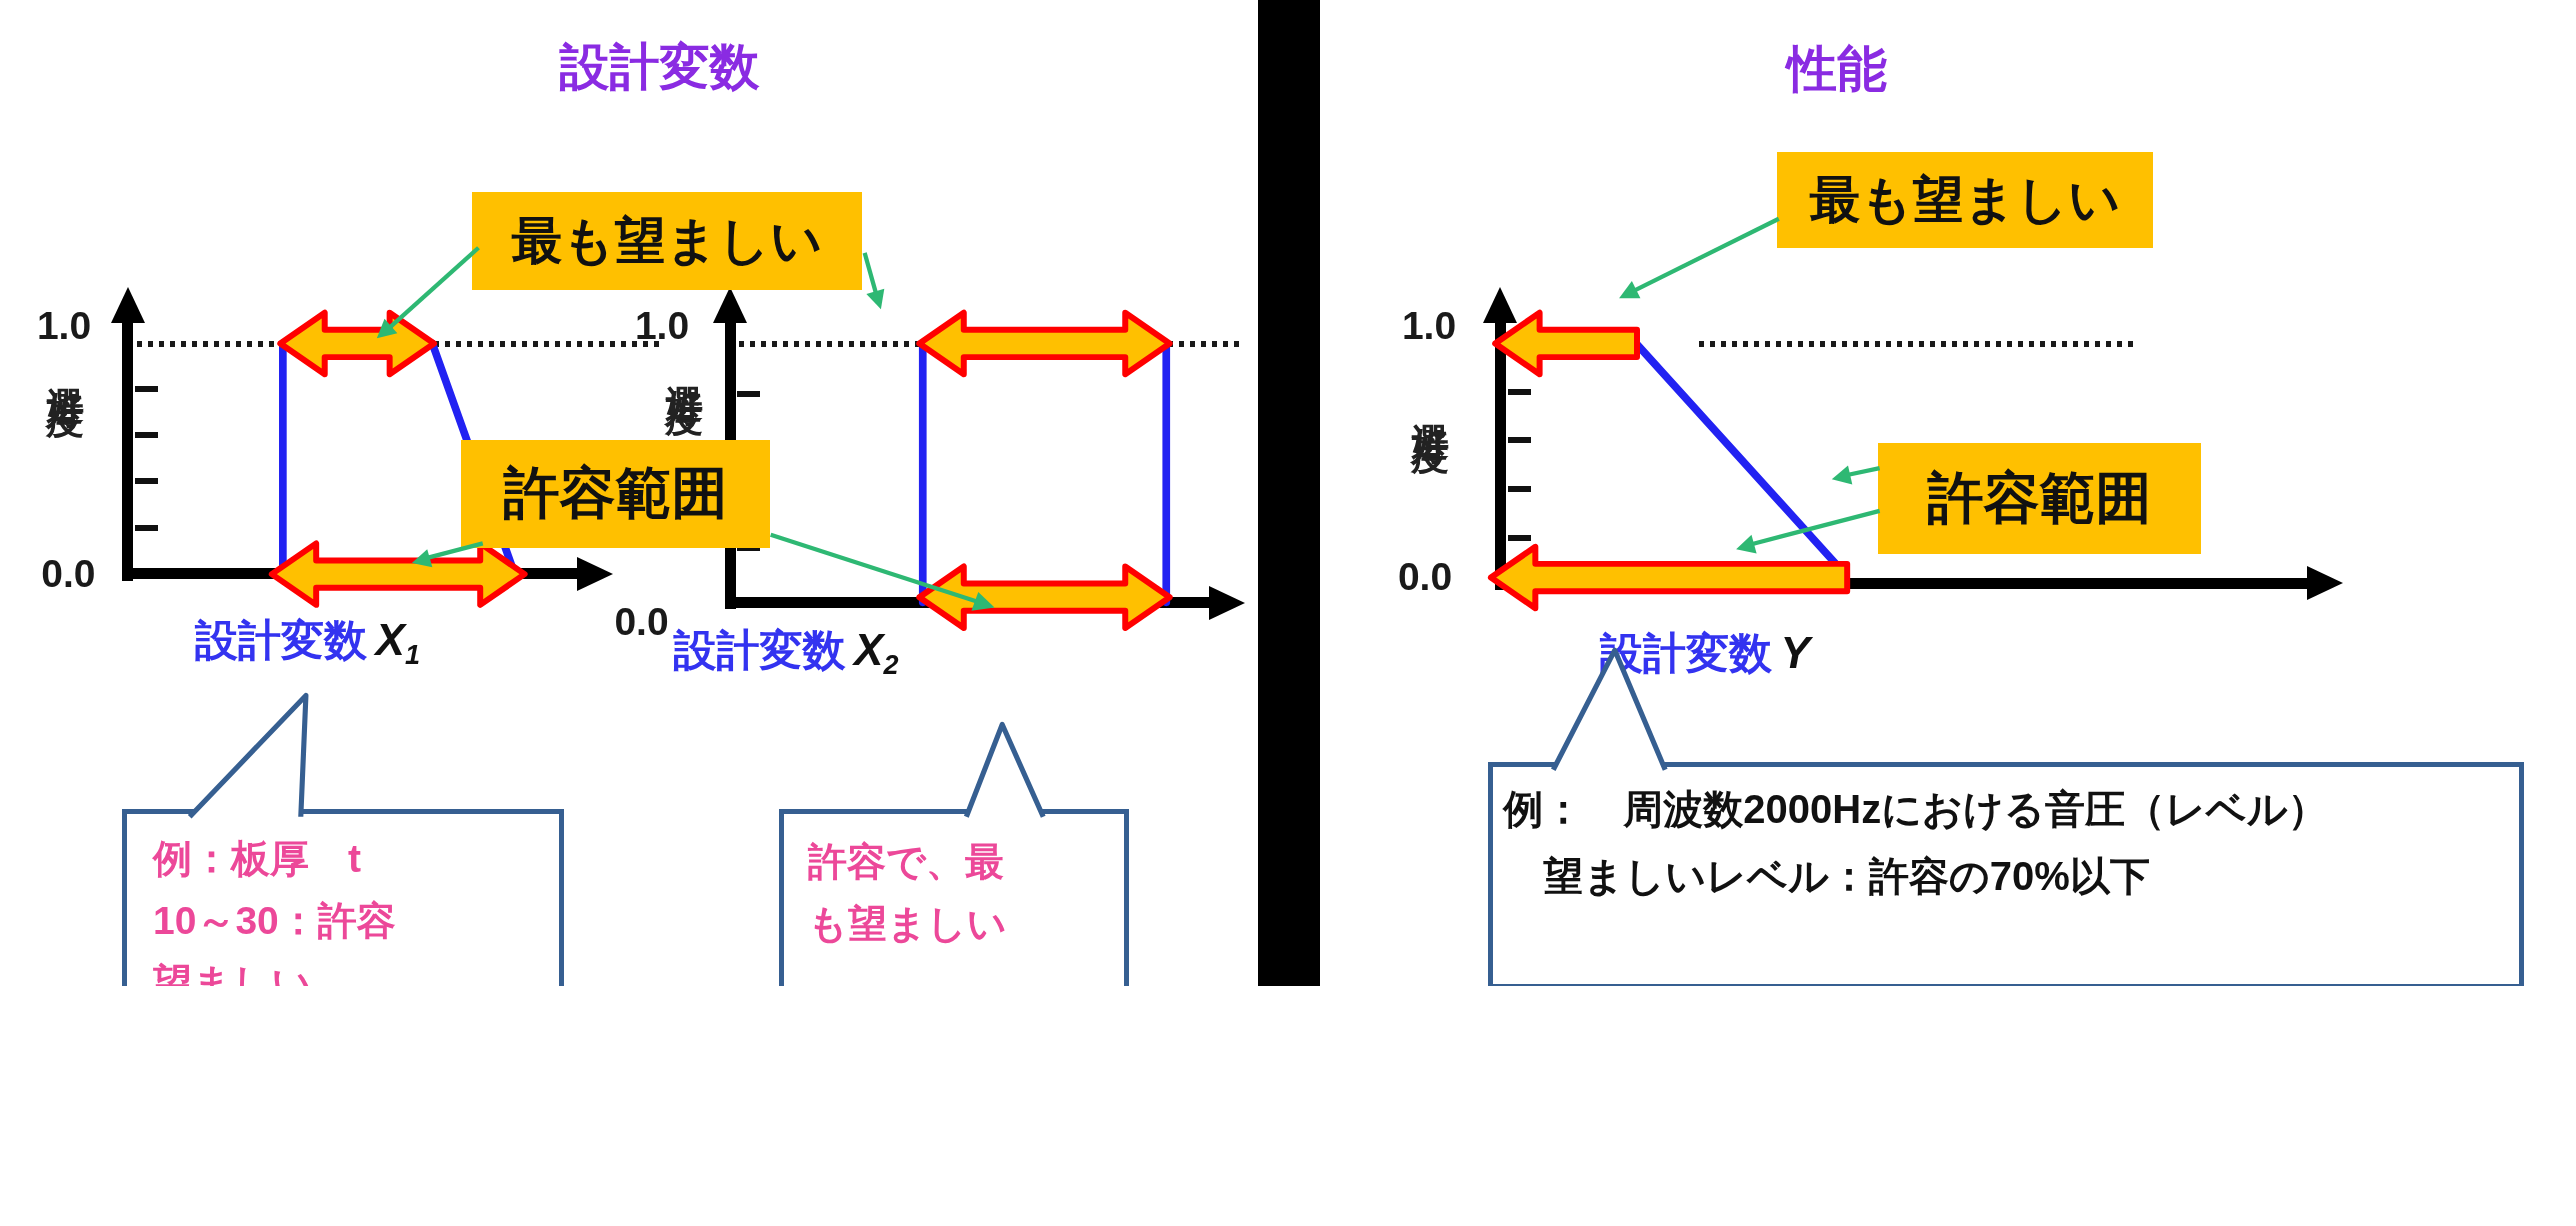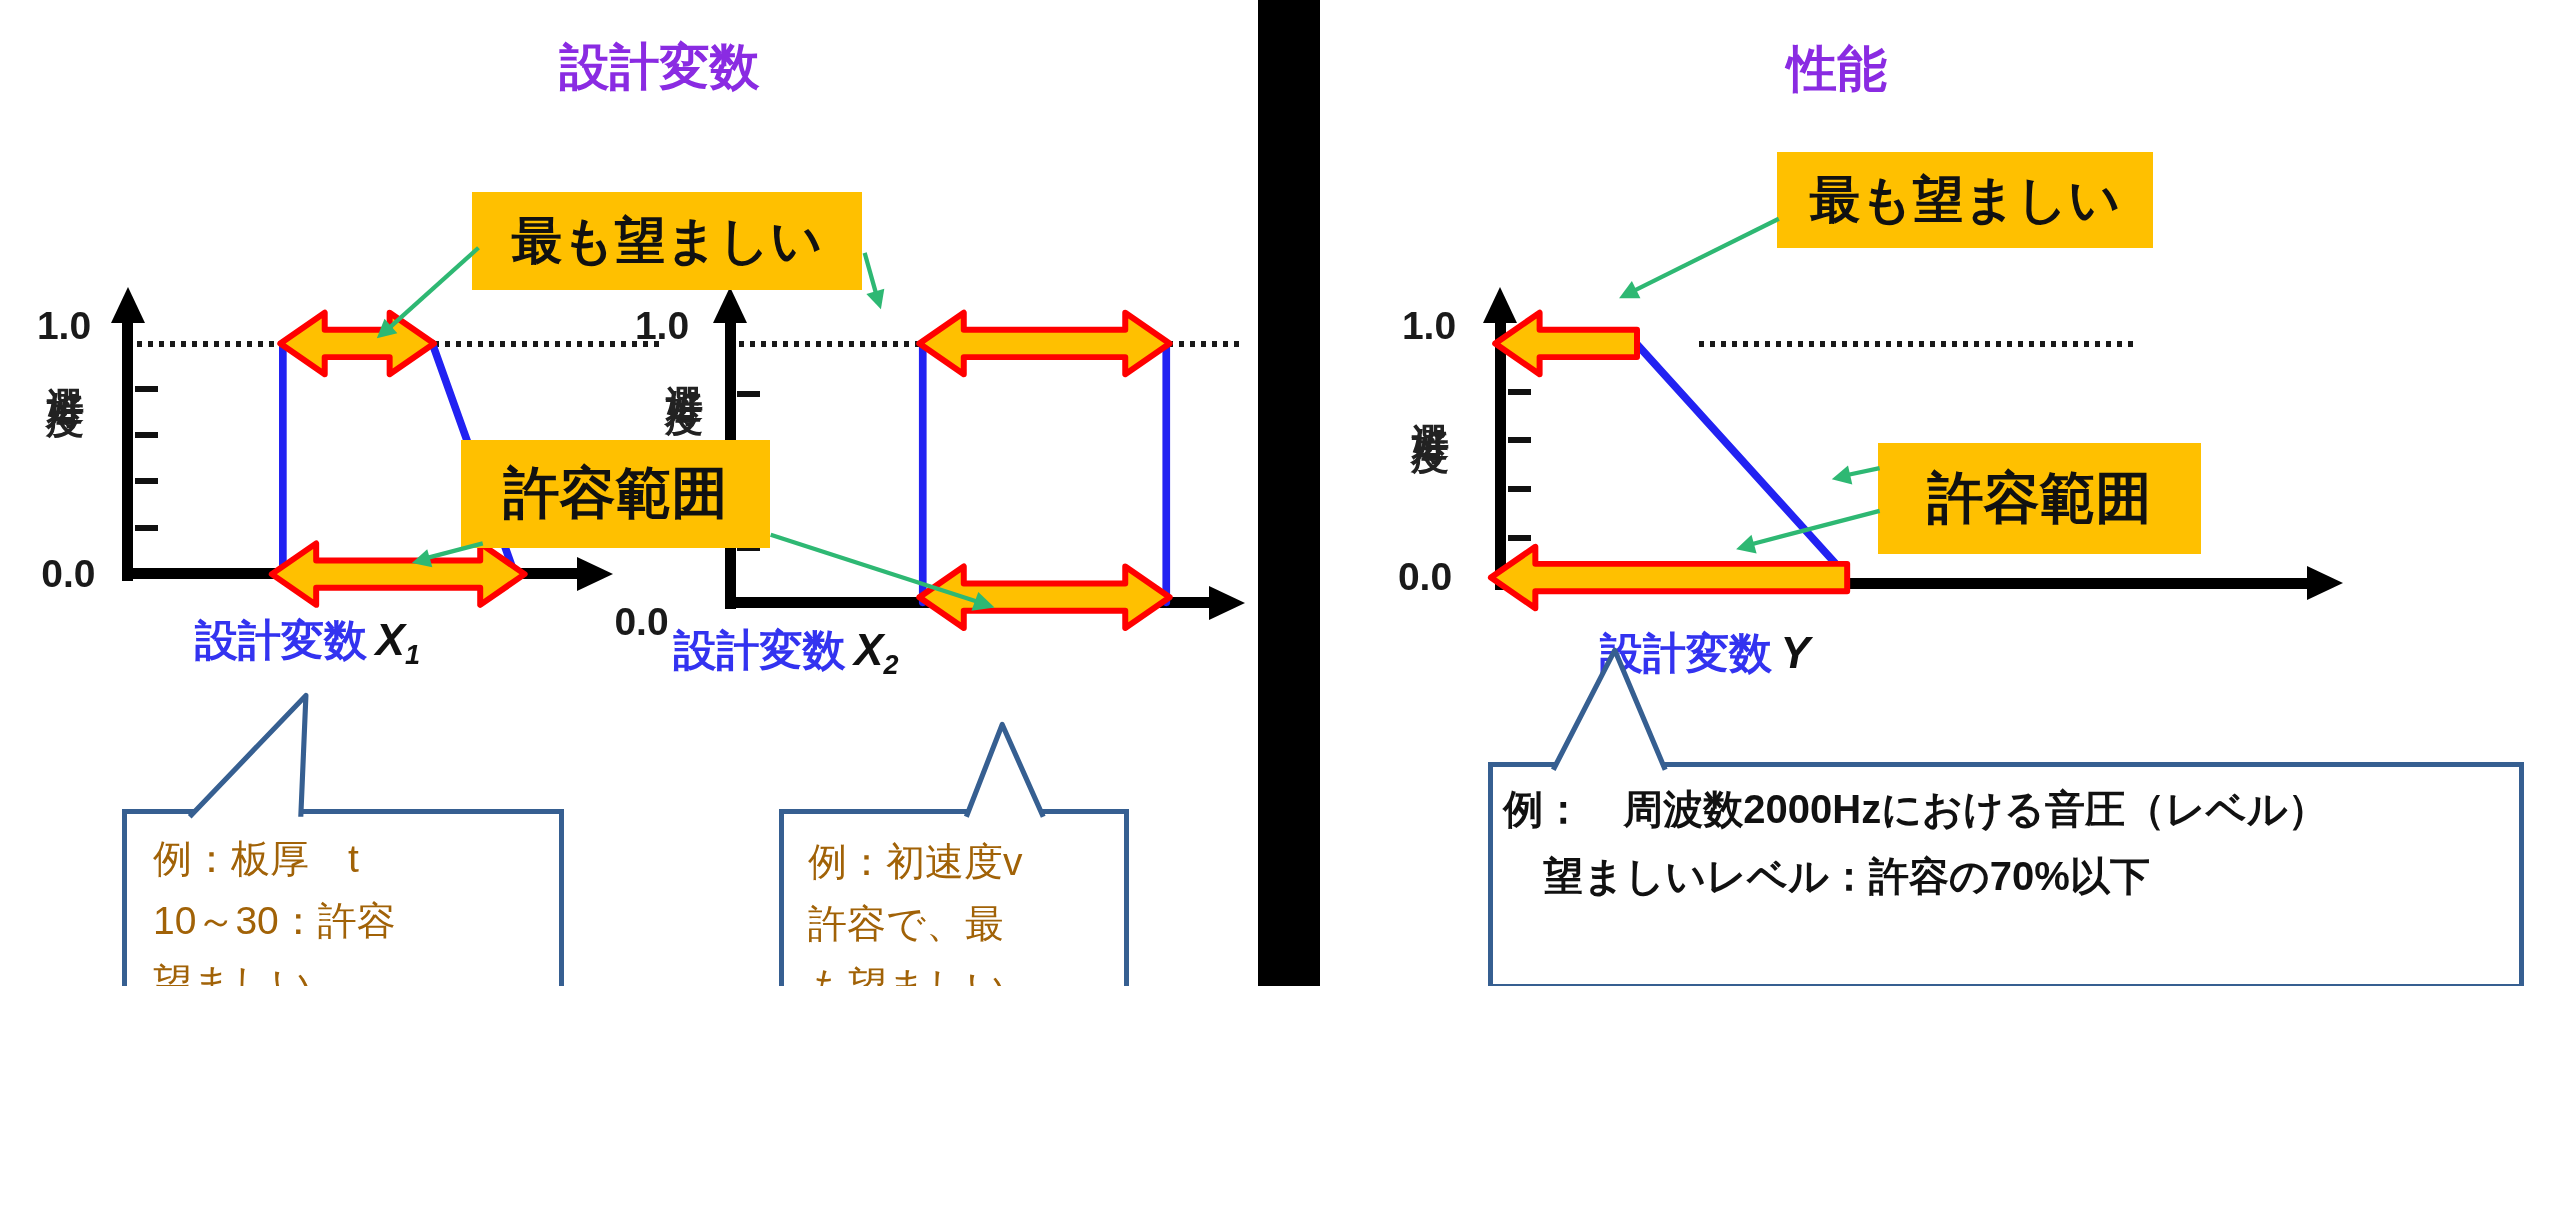--- a/index.html
+++ b/index.html
@@ -17,21 +17,21 @@
          border-bottom:36px solid #000;z-index:1;}
   .xhead{width:0;height:0;border-top:17px solid transparent;border-bottom:17px solid transparent;
          border-left:36px solid #000;z-index:1;}
   .xlabel{z-index:2;text-align:center;white-space:nowrap;}
   .xl-main{font-size:43px;font-weight:700;color:#3333F0;}
   .xl-var{font-size:44px;font-weight:700;font-style:italic;color:#111;margin-left:8.5px;}
   .xl-sub{font-size:27px;font-weight:700;font-style:italic;color:#111;vertical-align:-8.5px;}
   .olabel{background:#FFC000;color:#111;font-weight:700;text-align:center;z-index:3;
           display:flex;align-items:center;justify-content:center;}
   .callout{background:#fff;border:5.1px solid #365F91;z-index:3;}
-  .cline{font-size:39px;font-weight:400;color:#a16207;line-height:62px;white-space:nowrap;}
+  .cline{font-size:39px;font-weight:700;color:#ec4899;line-height:62px;white-space:nowrap;}
   .c3line{font-size:40px;font-weight:700;color:#111;line-height:67px;white-space:nowrap;}
   .blackfill{background:#000;z-index:0;}
   svg{position:absolute;left:0;top:0;pointer-events:none;}
   #svg-under{z-index:2;} #svg-over{z-index:4;}
 </style>
 </head>
 <body>
 
 <div id="canvas">
 
@@ -119,21 +119,20 @@
   <div class="abs olabel" style="left:1878px;top:443px;width:323px;height:111px;font-size:56px;">
     <span>許容範囲</span>
   </div>
 
   <div class="abs callout" style="left:122px;top:809px;width:406px;height:311px;padding-left:26px;padding-top:13.7px;">
     <div class="cline">例：板厚　t</div>
     <div class="cline">10～30：許容</div>
     <div class="cline">望ましい</div>
   </div>
   <div class="abs callout" style="left:779px;top:809px;width:316px;height:302px;padding-left:24px;padding-top:17px;">
-    <div class="cline">例：初速度v</div>
     <div class="cline">許容で、最</div>
     <div class="cline">も望ましい</div>
   </div>
   <div class="abs callout" style="left:1488px;top:762px;width:1016px;height:208px;padding-left:10.3px;padding-top:8.5px;">
     <div class="c3line">例：　周波数2000Hzにおける音圧（レベル）</div>
     <div class="c3line">　望ましいレベル：許容の70%以下</div>
   </div>
 
   <svg id="svg-over" width="2576" height="1226" viewBox="0 0 3015 1435">
 

